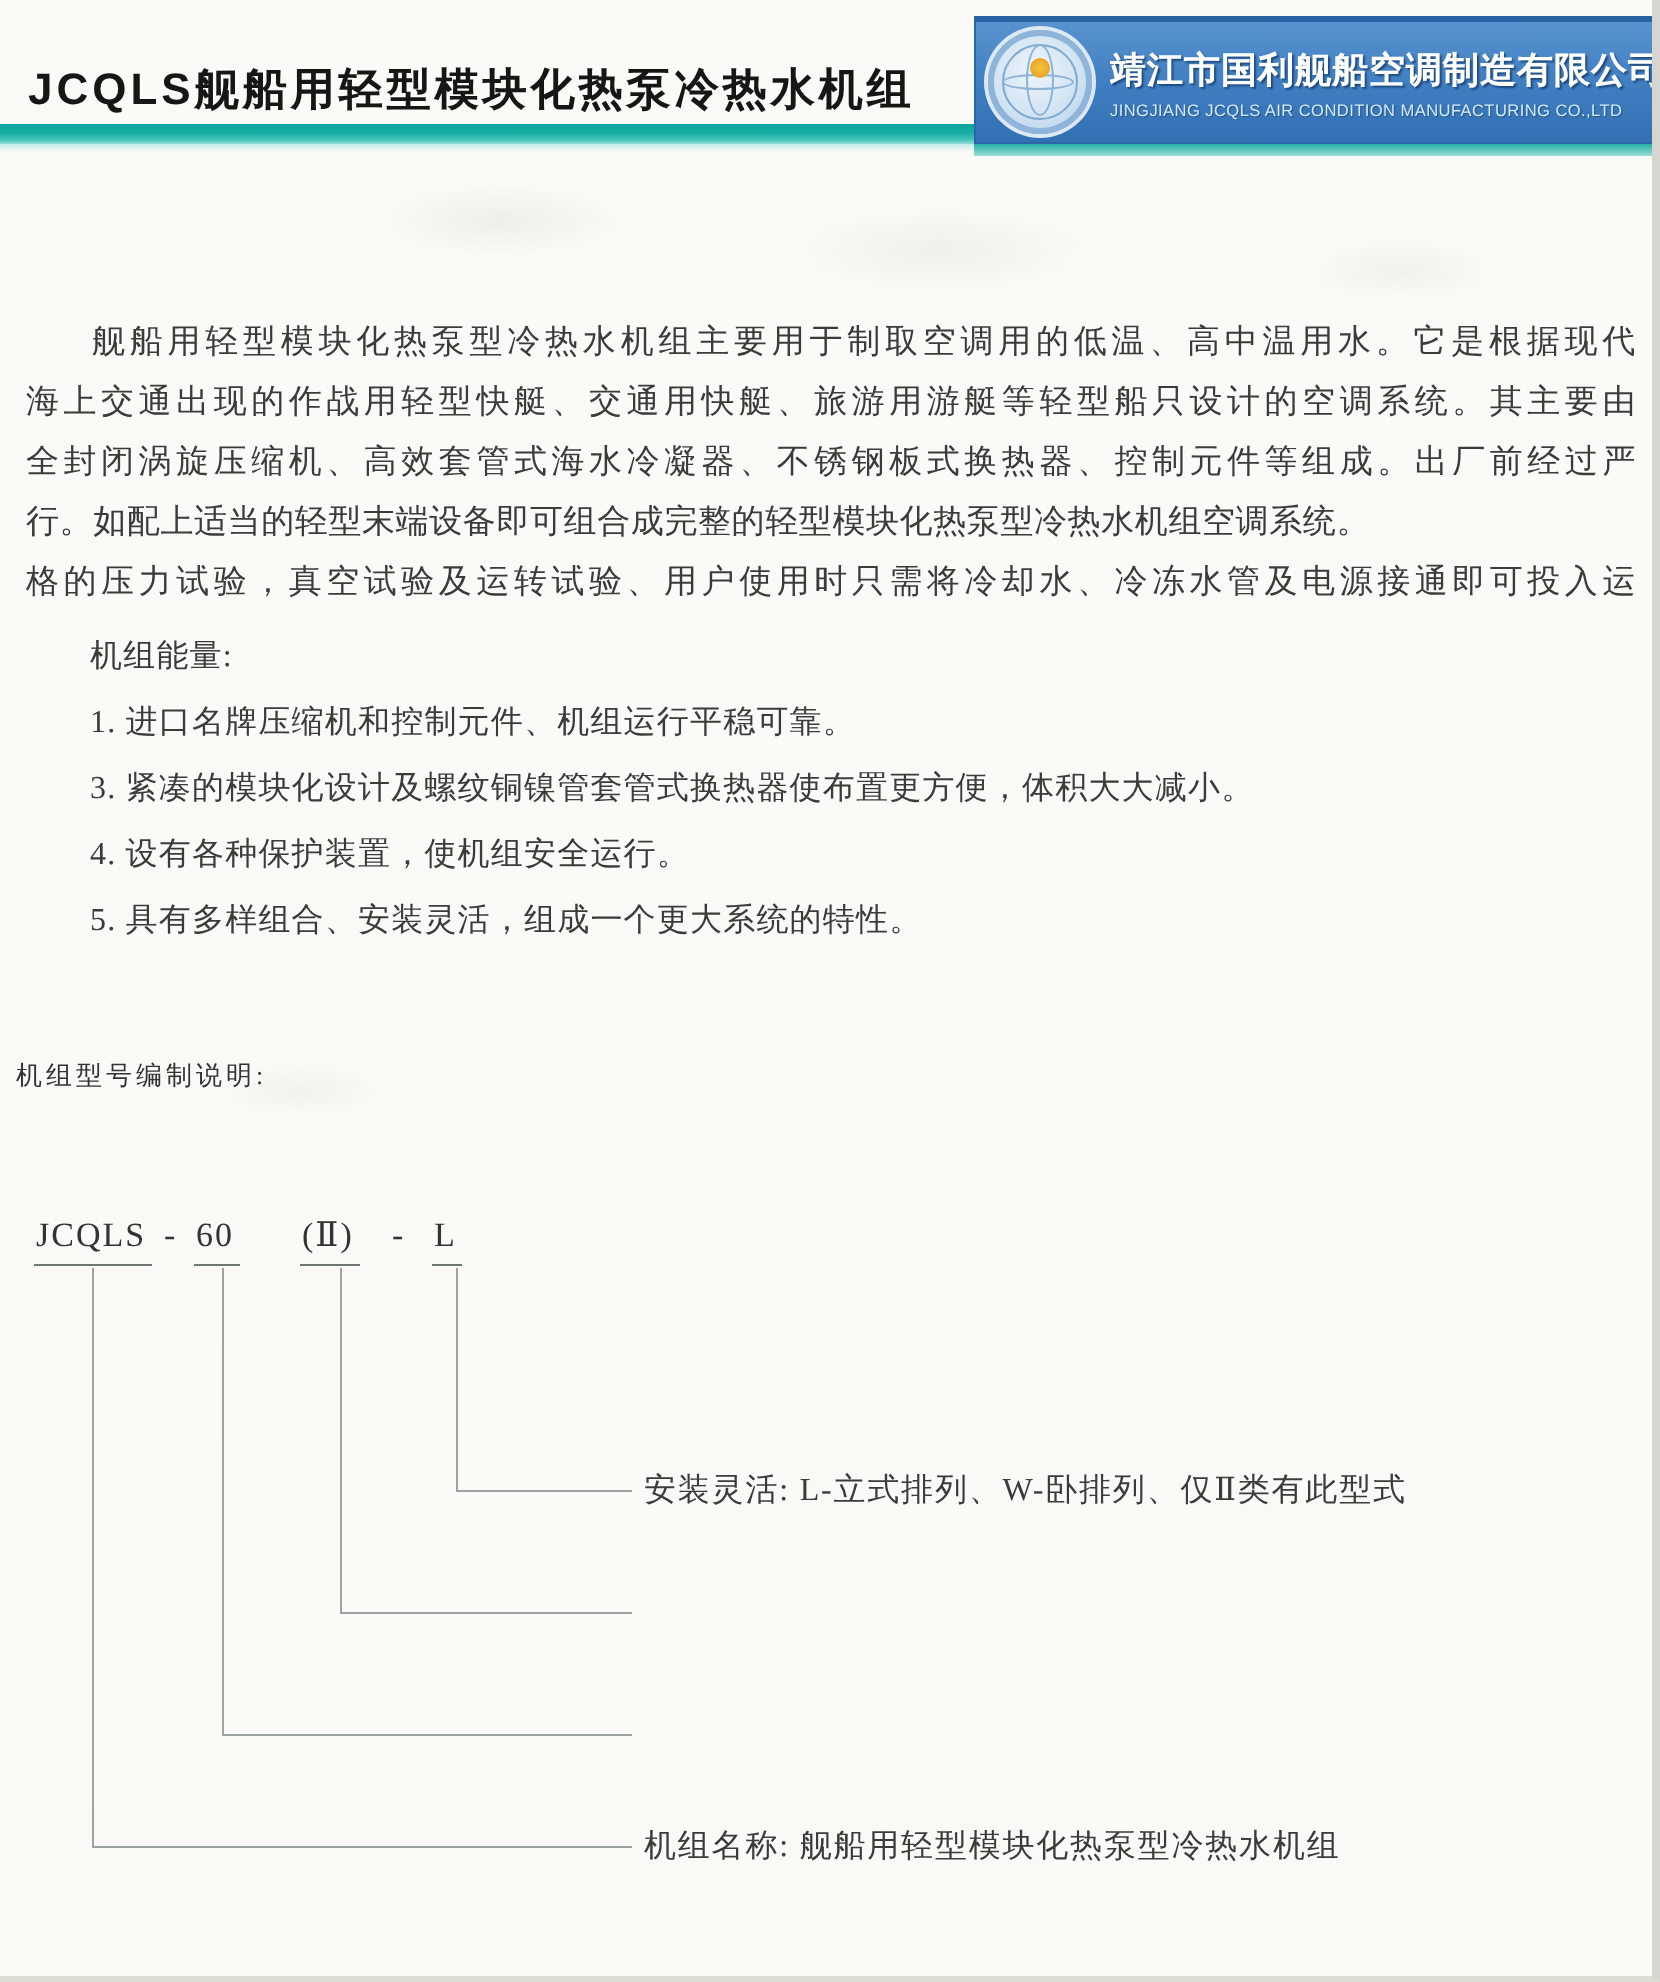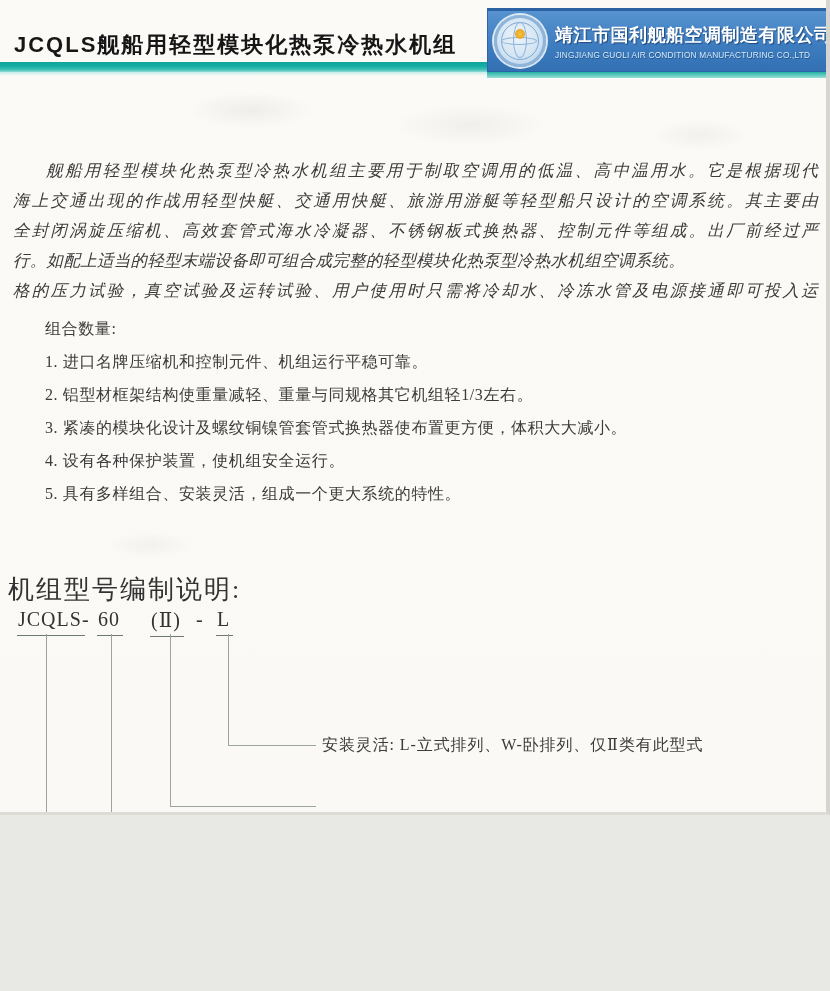--- a/index.html
+++ b/index.html
@@ -1,19 +1,19 @@
 <!DOCTYPE html>
 <html><head>
 <meta charset="utf-8">
 <style>
   html, body { margin: 0; padding: 0; background: #e8e8e4; }
   .page {
     position: relative;
     width: 830px;
-    height: 815px;
+    height: 991px;
     margin: 0 auto;
     overflow: hidden;
     background:
       radial-gradient(ellipse 90px 26px at 250px 110px, rgba(130,130,125,.10), rgba(130,130,125,0) 70%),
       radial-gradient(ellipse 110px 30px at 470px 125px, rgba(130,130,125,.09), rgba(130,130,125,0) 70%),
       radial-gradient(ellipse 70px 22px at 700px 135px, rgba(130,130,125,.08), rgba(130,130,125,0) 70%),
       radial-gradient(ellipse 60px 18px at 150px 545px, rgba(130,130,125,.07), rgba(130,130,125,0) 70%),
       linear-gradient(#fbfaf7, #faf9f5);
     border-right: 4px solid #d6d5cf;
     border-bottom: 3px solid #dddcd5;
@@ -79,40 +79,40 @@
   }
   .company-en {
     font-family: "Liberation Sans", "DejaVu Sans", sans-serif;
     font-size: 8.3px; letter-spacing: 0.2px; color: #d6ebf8; margin-top: 3px;
     text-shadow: 0.5px 0.5px 0.5px rgba(10,45,90,.5); white-space: nowrap;
   }
 
   
   .intro {
     position: absolute; left: 13px; top: 156px; width: 805px;
-    font-size: 16.5px; line-height: 30px; letter-spacing: 0.3px; color: #3b3b3b; font-style: italic;
+    font-size: 16.5px; line-height: 30px; letter-spacing: 0.3px; color: #3b3b3b;
   }
   .intro-line { text-align: justify; }
   .intro-line.fill { text-align-last: justify; }
   .intro-line.indent { text-indent: 2em; }
 
   
   .features {
     position: absolute; left: 45px; top: 312px; width: 770px;
     font-size: 16px; line-height: 33px; letter-spacing: 0.6px; color: #3b3b3b;
   }
 
   
   .model-heading {
-    position: absolute; left: 8px; top: 572px;
-    font-size: 26px; letter-spacing: 2px; color: #333;
+    position: absolute; left: 8px; top: 529px;
+    font-size: 13px; letter-spacing: 2px; color: #333;
   }
   .model-code {
     position: absolute; left: 0; top: 608px; height: 26px; width: 300px;
-    font-size: 20px; letter-spacing: 1px; color: #333;
+    font-size: 17px; letter-spacing: 1px; color: #333;
   }
   .model-seg {
     position: absolute; top: 0; padding: 0 3px 4px 1px;
     border-bottom: 1px solid #6f7775; white-space: nowrap;
   }
   .model-sep { position: absolute; top: 0; }
   .vline { position: absolute; width: 1px; background: #9ba49f; }
   .hline { position: absolute; height: 1px; background: #9ba49f; }
   .callout {
     position: absolute; left: 322px; white-space: nowrap;
@@ -129,36 +129,35 @@
   <div class="teal-stripe-fade"></div>
   <div class="banner-under"></div>
 
   <div class="banner">
     <div class="company-logo">
       <div class="globe-icon"></div>
       <div class="star-icon"></div>
     </div>
     <div class="banner-text">
       <div class="company-cn">靖江市国利舰船空调制造有限公司</div>
-      <div class="company-en">JINGJIANG GUOLI AIR CONDITION MANUFACTURING CO.,LTD</div>
+      <div class="company-en">JINGJIANG JCQLS AIR CONDITION MANUFACTURING CO.,LTD</div>
     </div>
   </div>
 
   <div class="intro">
     <div class="intro-line indent fill">舰船用轻型模块化热泵型冷热水机组主要用于制取空调用的低温、高中温用水。它是根据现代</div>
     <div class="intro-line fill">海上交通出现的作战用轻型快艇、交通用快艇、旅游用游艇等轻型船只设计的空调系统。其主要由</div>
     <div class="intro-line fill">全封闭涡旋压缩机、高效套管式海水冷凝器、不锈钢板式换热器、控制元件等组成。出厂前经过严</div>
     <div class="intro-line">行。如配上适当的轻型末端设备即可组合成完整的轻型模块化热泵型冷热水机组空调系统。</div>
     <div class="intro-line fill">格的压力试验，真空试验及运转试验、用户使用时只需将冷却水、冷冻水管及电源接通即可投入运</div>
   </div>
 
   <div class="features">
-    <div>组合数量:</div>
+    <div>机组能量:</div>
     <div>1. 进口名牌压缩机和控制元件、机组运行平稳可靠。</div>
-    <div>2. 铝型材框架结构使重量减轻、重量与同规格其它机组轻1/3左右。</div>
     <div>3. 紧凑的模块化设计及螺纹铜镍管套管式换热器使布置更方便，体积大大减小。</div>
     <div>4. 设有各种保护装置，使机组安全运行。</div>
     <div>5. 具有多样组合、安装灵活，组成一个更大系统的特性。</div>
   </div>
 
   <div class="model-heading">机组型号编制说明:</div>
 
   <div class="model-code">
     <span class="model-seg" style="left:17px">JCQLS</span>
     <span class="model-sep" style="left:82px">-</span>

